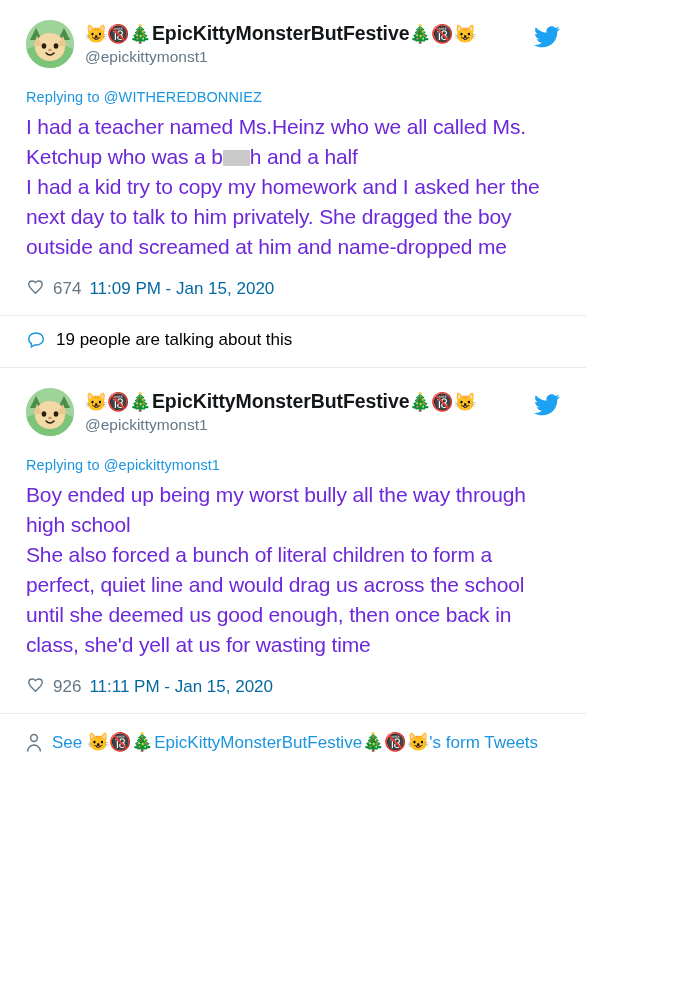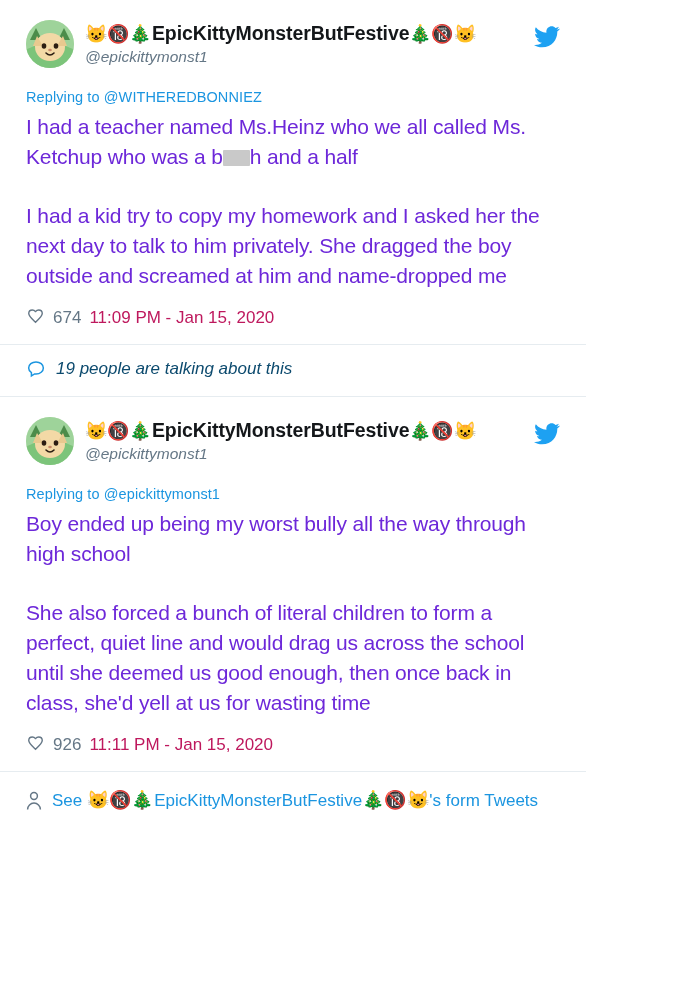--- a/index.html
+++ b/index.html
@@ -63,21 +63,20 @@
     white-space: nowrap;
   }
   .displayname .emo {
     font-weight: normal;
   }
   .handle {
     font-size: 15.5px;
     color: #657786;
     line-height: 21px;
     margin-top: 1px;
-    font-style: italic;
   }
   .bird {
     flex: 0 0 auto;
     margin-left: 8px;
     padding-top: 6px;
   }
 
   .replying {
     font-size: 14.5px;
     color: #1b95e0;
@@ -89,21 +88,20 @@
   .tweet-text {
     font-size: 21px;
     line-height: 30px;
     color: #6d28d9;
     letter-spacing: -0.15px;
   }
   .tweet-text p {
     margin: 0;
   }
   .tweet-text p + p {
-    margin-top: 29px;
   }
   .censored {
     display: inline-block;
     width: 27px;
     height: 16px;
     background: #c9c9c9;
     vertical-align: -2px;
     border-radius: 1px;
   }
 
@@ -119,30 +117,29 @@
     color: #657786;
     font-size: 19px;
     margin-right: 8px;
     line-height: 1;
   }
   .meta .likes {
     color: #657786;
     margin-right: 8px;
   }
   .meta .time {
-    color: #be185d;
+    color: #0369a1;
   }
 
   .talking {
     display: flex;
     align-items: flex-end;
     padding: 14px 26px 17px 26px;
     font-size: 17px;
-    color: #0c4a6e;
-    font-style: italic;
+    color: #000000;
   }
   .talking .bubble {
     margin-right: 10px;
     display: inline-flex;
   }
 
   .footer {
     display: flex;
     align-items: flex-start;
     padding: 16px 26px 18px 26px;

